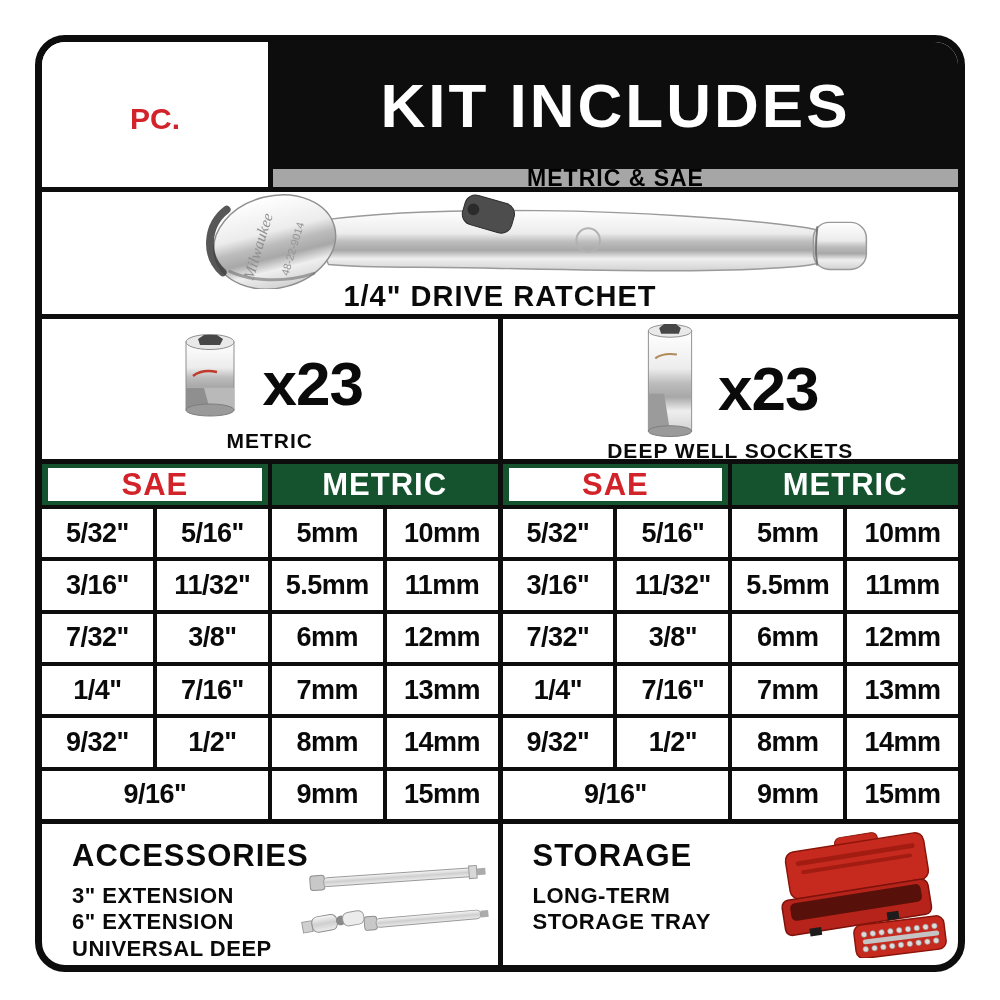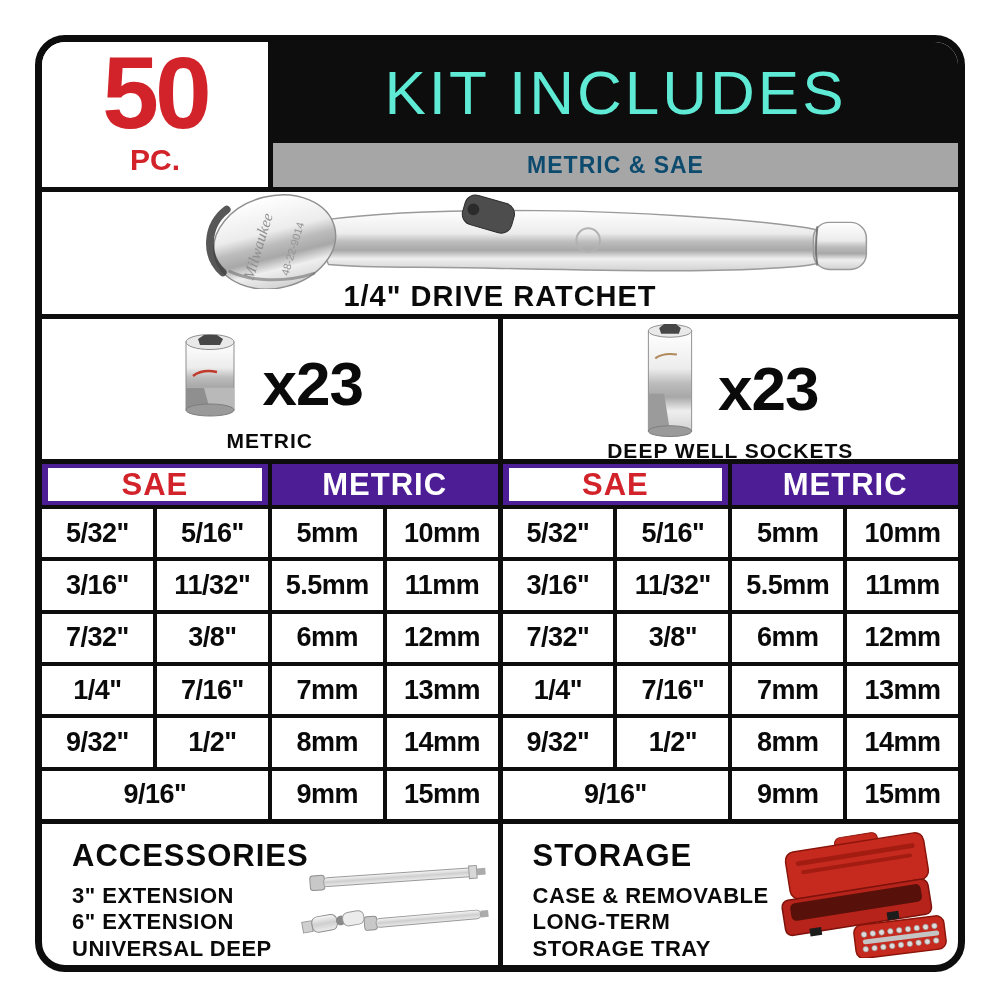--- a/index.html
+++ b/index.html
@@ -9,23 +9,23 @@
     border:7px solid #0d0d0d;border-radius:30px;overflow:hidden;background:#fff;
     display:flex;flex-direction:column;}
 
   
   .header-row{height:145px;flex:none;display:flex;border-bottom:5px solid #0d0d0d;}
   .count-cell{width:226px;flex:none;border-right:5px solid #0d0d0d;background:#fff;
     display:flex;flex-direction:column;align-items:center;justify-content:center;}
   .count-num{font-size:102px;font-weight:bold;color:#d2232a;line-height:0.82;letter-spacing:-4px;}
   .count-unit{font-size:30px;font-weight:bold;color:#d2232a;margin-top:8px;letter-spacing:0px;}
   .title-cell{flex:1;background:#0d0d0d;display:flex;flex-direction:column;}
-  .kit-title{flex:1;display:flex;align-items:center;justify-content:center;color:#5eead4;
-    font-size:62px;font-weight:normal;letter-spacing:3px;}
-  .subtitle-bar{height:44px;flex:none;background:#a6a6a6;color:#0c4a6e;display:flex;
+  .kit-title{flex:1;display:flex;align-items:center;justify-content:center;color:#ffffff;
+    font-size:62px;font-weight:bold;letter-spacing:3px;}
+  .subtitle-bar{height:18px;flex:none;background:#a6a6a6;color:#000000;display:flex;
     align-items:center;justify-content:center;font-size:23px;font-weight:bold;letter-spacing:1px;text-align:right;}
 
   
   .ratchet-section{height:122px;flex:none;position:relative;display:flex;justify-content:center;}
   .ratchet-svg{margin-top:1px;}
   .ratchet-caption{position:absolute;bottom:1px;left:0;width:100%;text-align:center;
     font-size:29px;font-weight:bold;letter-spacing:1px;}
 
   
   .sockets-row{height:140px;flex:none;border-top:5px solid #0d0d0d;display:flex;text-align:center;}
@@ -33,21 +33,21 @@
   .socket-cell.left{border-right:5px solid #0d0d0d;}
   .socket-main{flex:1;display:flex;align-items:center;justify-content:center;gap:20px;padding-top:4px;}
   .socket-count{font-size:62px;font-weight:bold;letter-spacing:-1px;padding-top:14px;}
   .socket-caption{flex:none;font-size:21px;font-weight:bold;letter-spacing:1px;margin-bottom:6px;}
 
   
   .tables-row{height:360px;flex:none;box-sizing:border-box;border-top:5px solid #0d0d0d;
     display:flex;background:#0d0d0d;gap:5px;}
   .size-table{flex:1;display:grid;grid-template-columns:repeat(4,1fr);
     grid-template-rows:41px repeat(6,1fr);gap:4px;background:#0d0d0d;}
-  .size-table .th{background:#4c1d95;display:flex;align-items:stretch;justify-content:center;}
+  .size-table .th{background:#14532d;display:flex;align-items:stretch;justify-content:center;}
   .size-table .th.metric{align-items:center;color:#fff;font-size:31px;font-weight:bold;letter-spacing:1px;}
   .sae-box{flex:1;margin:4px 6px;background:#fff;color:#d2232a;font-size:31px;font-weight:bold;
     letter-spacing:1px;display:flex;align-items:center;justify-content:center;}
   .size-table .td{background:#fff;display:flex;align-items:center;justify-content:center;
     font-size:27px;font-weight:bold;letter-spacing:-0.5px;}
 
   
   .bottom-row{flex:1;border-top:5px solid #0d0d0d;display:flex;}
   .bottom-cell{flex:1;position:relative;box-sizing:border-box;padding:14px 0 0 30px;}
   .bottom-cell.left{border-right:5px solid #0d0d0d;}
@@ -57,21 +57,20 @@
   .case-img{position:absolute;right:2px;top:4px;}
 </style>
 </head>
 <body>
 
 <div class="canvas">
   <div class="frame">
 
     <div class="header-row">
       <div class="count-cell">
-        <div class="count-num">50</div>
         <div class="count-unit">PC.</div>
       </div>
       <div class="title-cell">
         <div class="kit-title">KIT INCLUDES</div>
         <div class="subtitle-bar">METRIC &amp; SAE</div>
       </div>
     </div>
 
     <div class="ratchet-section">
       <svg class="ratchet-svg" width="760" height="96" viewBox="0 0 760 98">
@@ -223,21 +222,20 @@
           <g transform="rotate(-10 45 72)">
             <rect x="8" y="66" width="10" height="11" fill="#cfcfcf" stroke="#9a9a9a"></rect>
             <rect x="18" y="63" width="26" height="16" rx="6" fill="url(#chromeH)" stroke="#8f8f8f"></rect>
             <circle cx="48" cy="71" r="5" fill="#8a8a8a"></circle>
             <rect x="50" y="64" width="22" height="14" rx="6" fill="#ececec" stroke="#9a9a9a"></rect>
           </g>
         </svg>
       </div>
       <div class="bottom-cell">
         <div class="bottom-title">STORAGE</div>
-        <div class="bottom-line">CASE &amp; REMOVABLE</div>
         <div class="bottom-line">LONG-TERM</div>
         <div class="bottom-line">STORAGE TRAY</div>
         <svg class="case-img" width="190" height="130" viewBox="0 0 185 132">
           <g transform="rotate(-9 92 55)">
             <rect x="72" y="7" width="44" height="12" rx="6" fill="#c62a1f" stroke="#891409"></rect>
             <rect x="20" y="14" width="142" height="48" rx="9" fill="#c62a1f" stroke="#891409" stroke-width="1.5"></rect>
             <rect x="30" y="24" width="122" height="5" rx="2.5" fill="#a31c12"></rect>
             <rect x="34" y="34" width="114" height="4" rx="2" fill="#a31c12"></rect>
           </g>
           <g transform="rotate(-9 92 85)">

